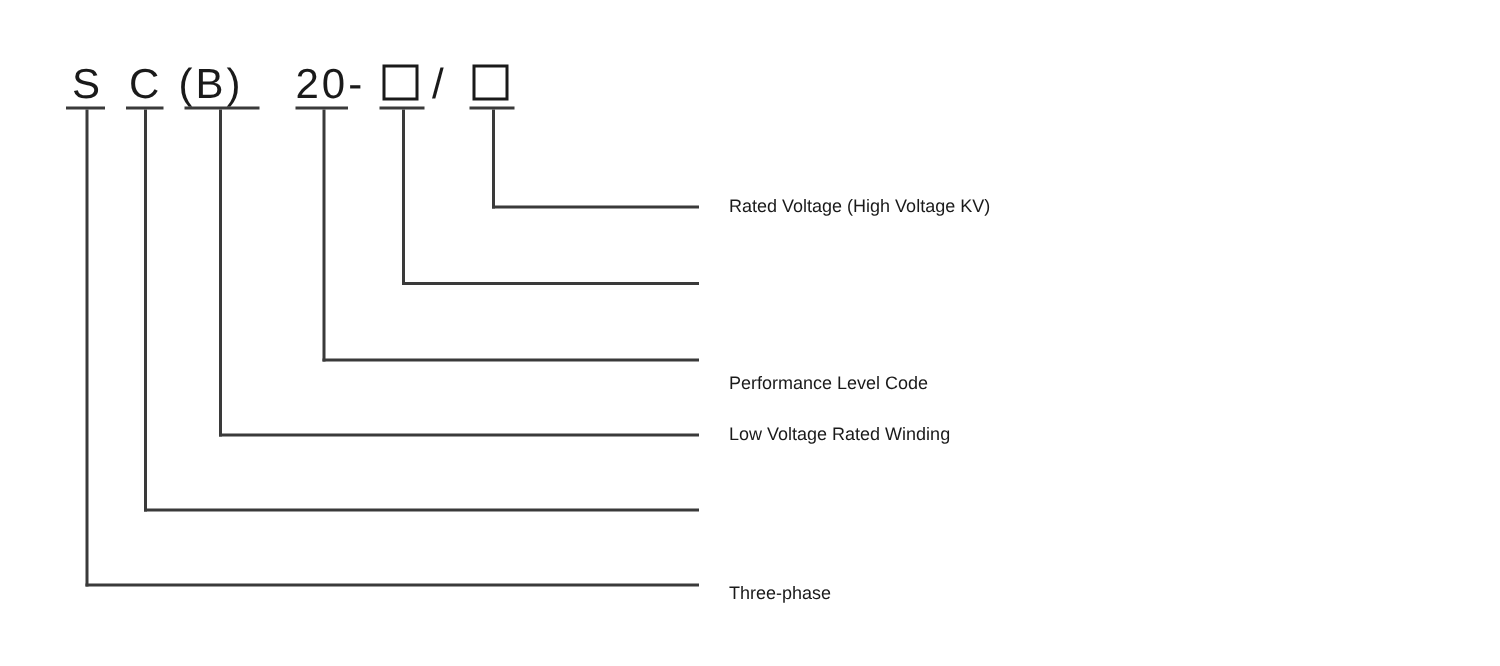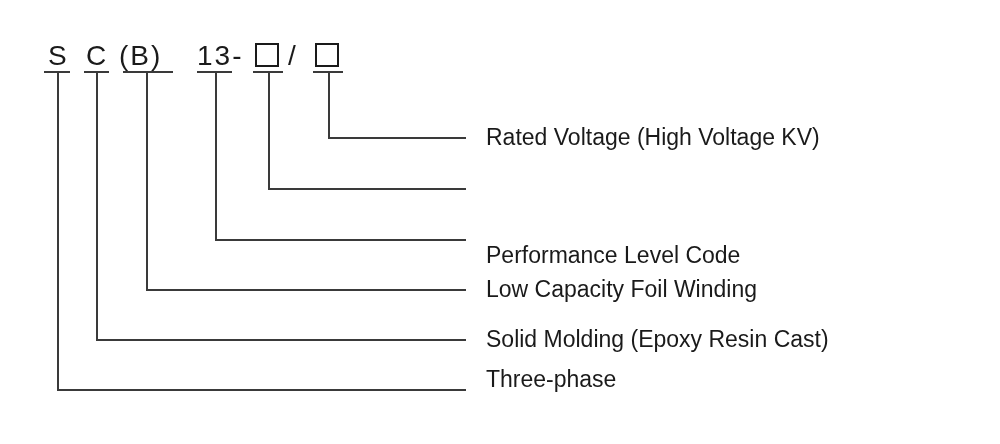--- a/index.html
+++ b/index.html
@@ -40,52 +40,51 @@
   .connector {
     position: absolute;
     top: 73px;
     border-left: 2px solid #3a3a3a;
     border-bottom: 2px solid #3a3a3a;
   }
   
   .ann-label {
     position: absolute;
     left: 486px;
-    font-size: 23px;
+    font-size: 12px;
     line-height: 20px;
     color: #1a1a1a;
     white-space: nowrap;
   }
 </style>
 </head>
 <body>
 
 <div class="canvas">
 
   <span class="sym" style="left:48px">S</span>
   <span class="sym" style="left:86px">C</span>
   <span class="sym" style="left:119px">(B)</span>
-  <span class="sym" style="left:197px">13-</span>
+  <span class="sym" style="left:197px">20-</span>
   <div class="box" style="left:255px"></div>
   <span class="sym" style="left:288px">/</span>
   <div class="box" style="left:315px"></div>
 
   <div class="underline" style="left:44px;  width:26px"></div>
   <div class="underline" style="left:84px;  width:25px"></div>
   <div class="underline" style="left:123px; width:50px"></div>
   <div class="underline" style="left:197px; width:35px"></div>
   <div class="underline" style="left:253px; width:30px"></div>
   <div class="underline" style="left:313px; width:30px"></div>
 
   <div class="connector" style="left:328px; width:136px; height:64px"></div>
   <div class="connector" style="left:268px; width:196px; height:115px"></div>
   <div class="connector" style="left:215px; width:249px; height:166px"></div>
   <div class="connector" style="left:146px; width:318px; height:216px"></div>
   <div class="connector" style="left:96px;  width:368px; height:266px"></div>
   <div class="connector" style="left:57px;  width:407px; height:316px"></div>
 
   <span class="ann-label" style="top:127px">Rated Voltage (High Voltage KV)</span>
   <span class="ann-label" style="top:245px">Performance Level Code</span>
-  <span class="ann-label" style="top:279px">Low Capacity Foil Winding</span>
-  <span class="ann-label" style="top:329px">Solid Molding (Epoxy Resin Cast)</span>
-  <span class="ann-label" style="top:369px">Three-phase</span>
+  <span class="ann-label" style="top:279px">Low Voltage Rated Winding</span>
+  <span class="ann-label" style="top:385px">Three-phase</span>
 
 </div>
 
 </body></html>

